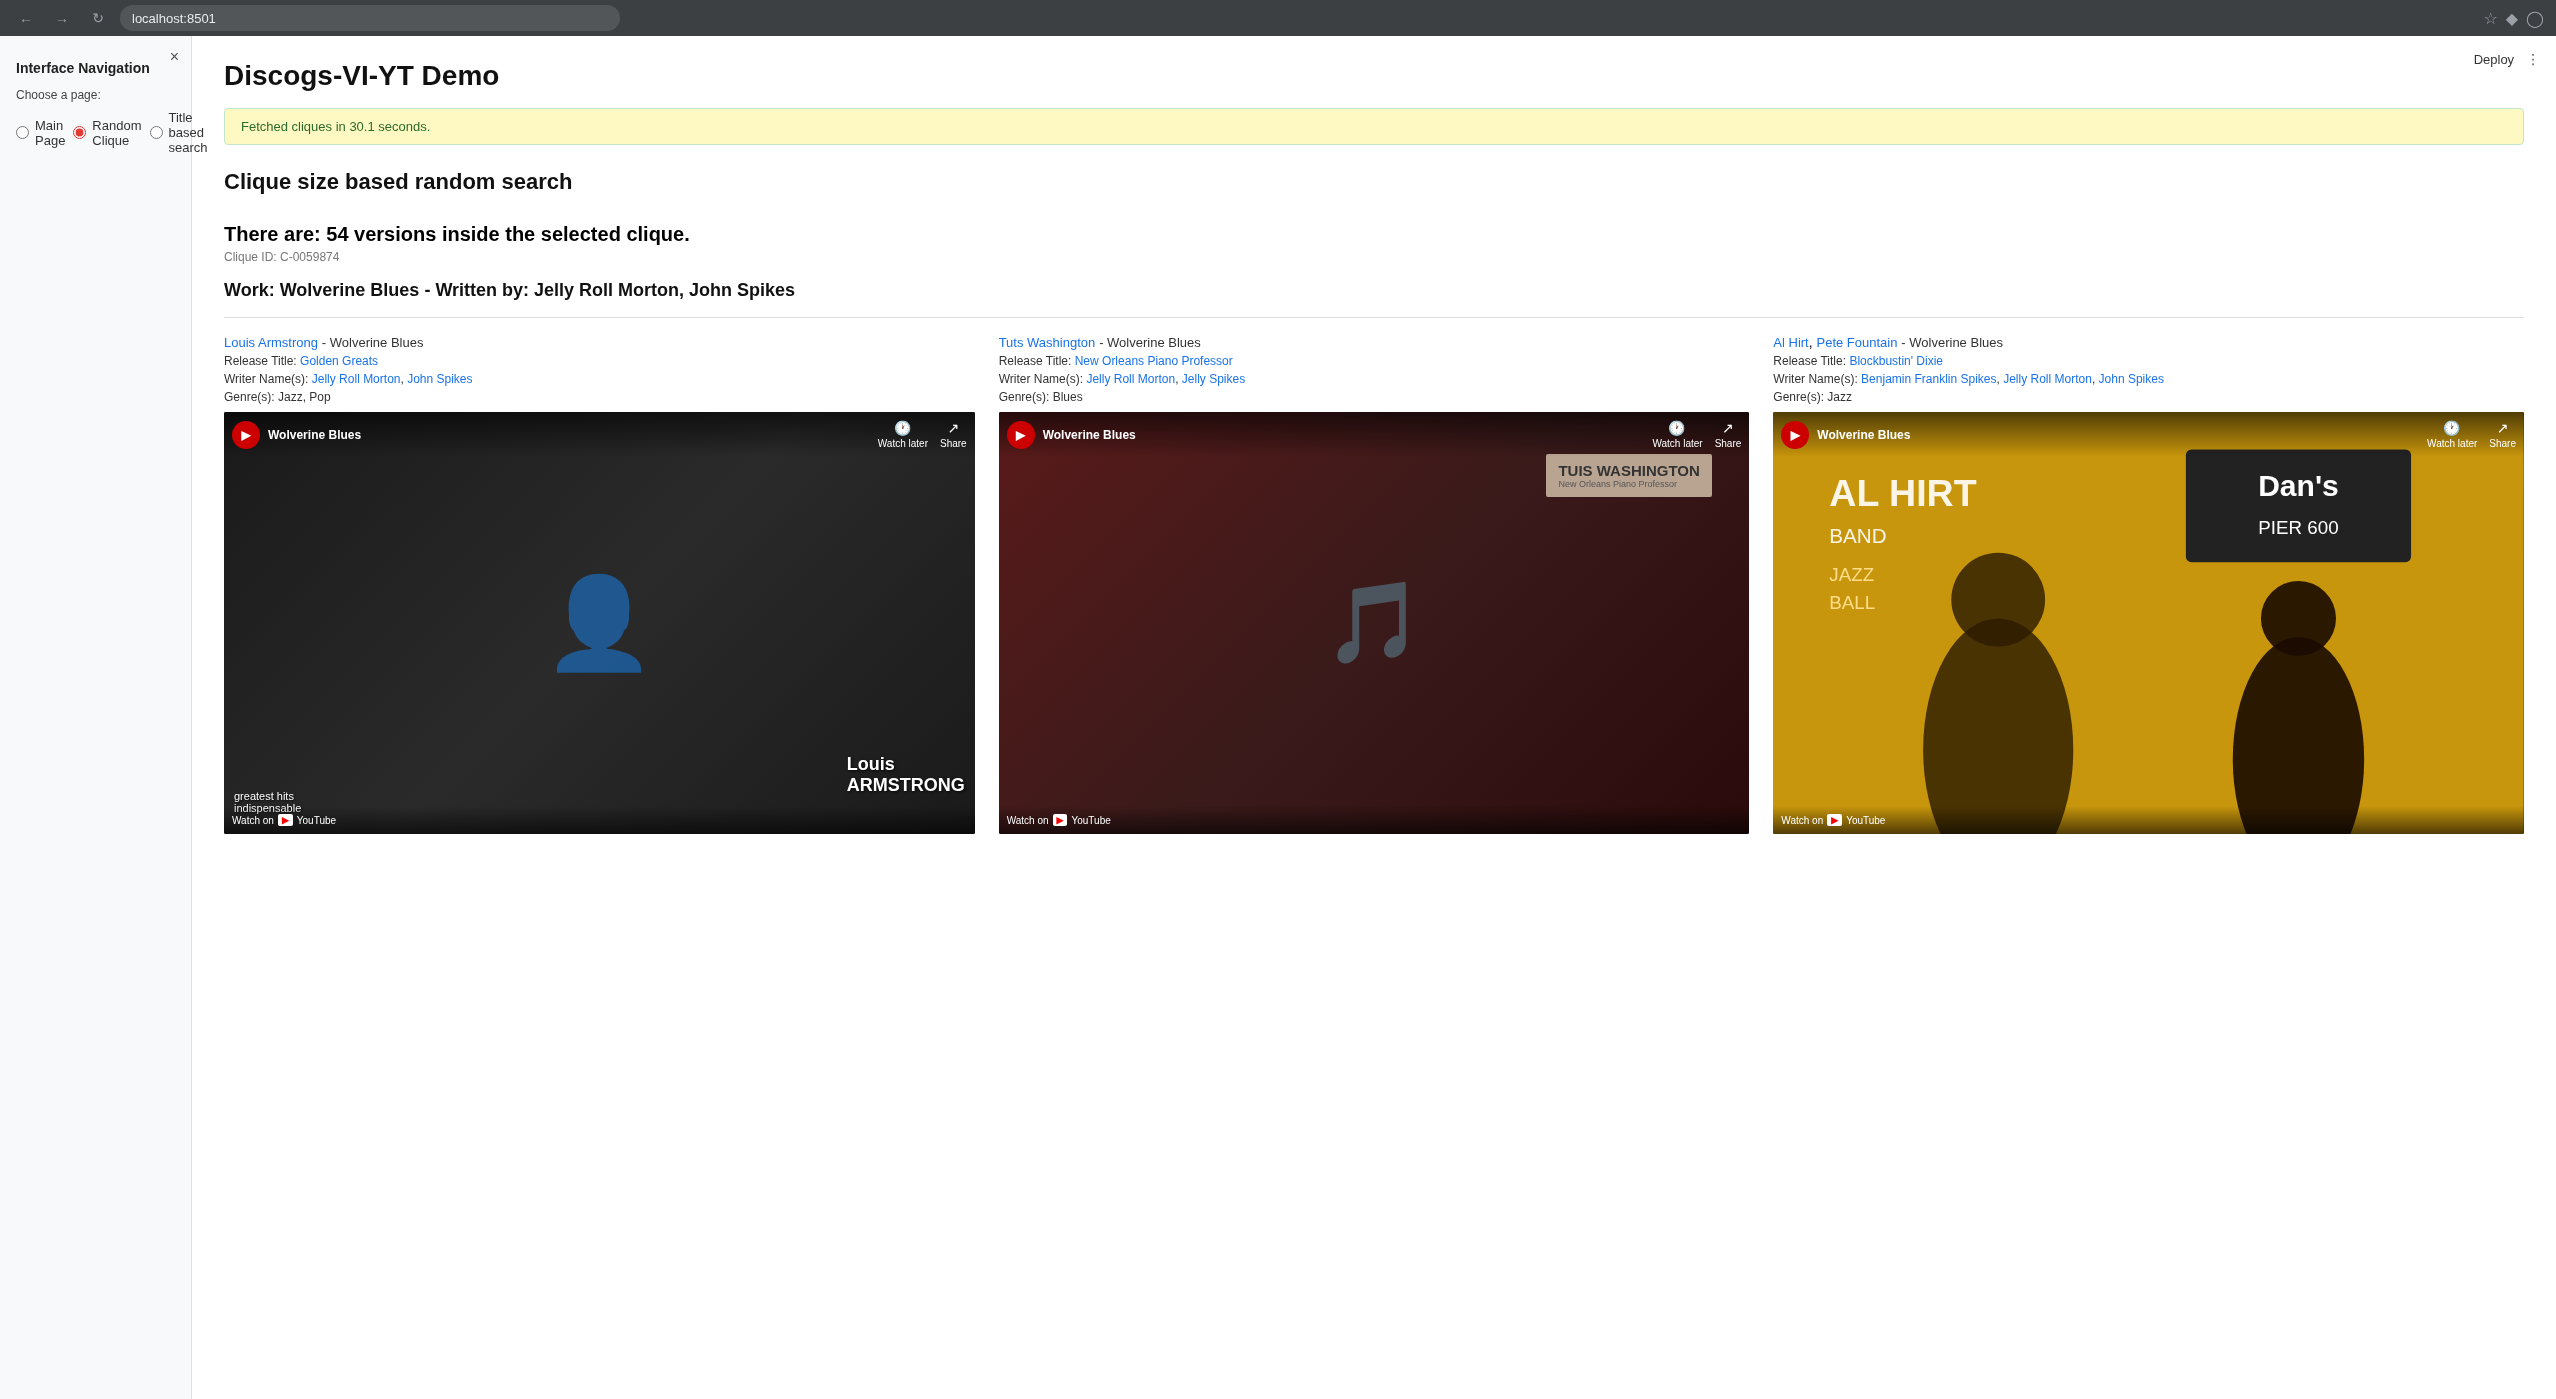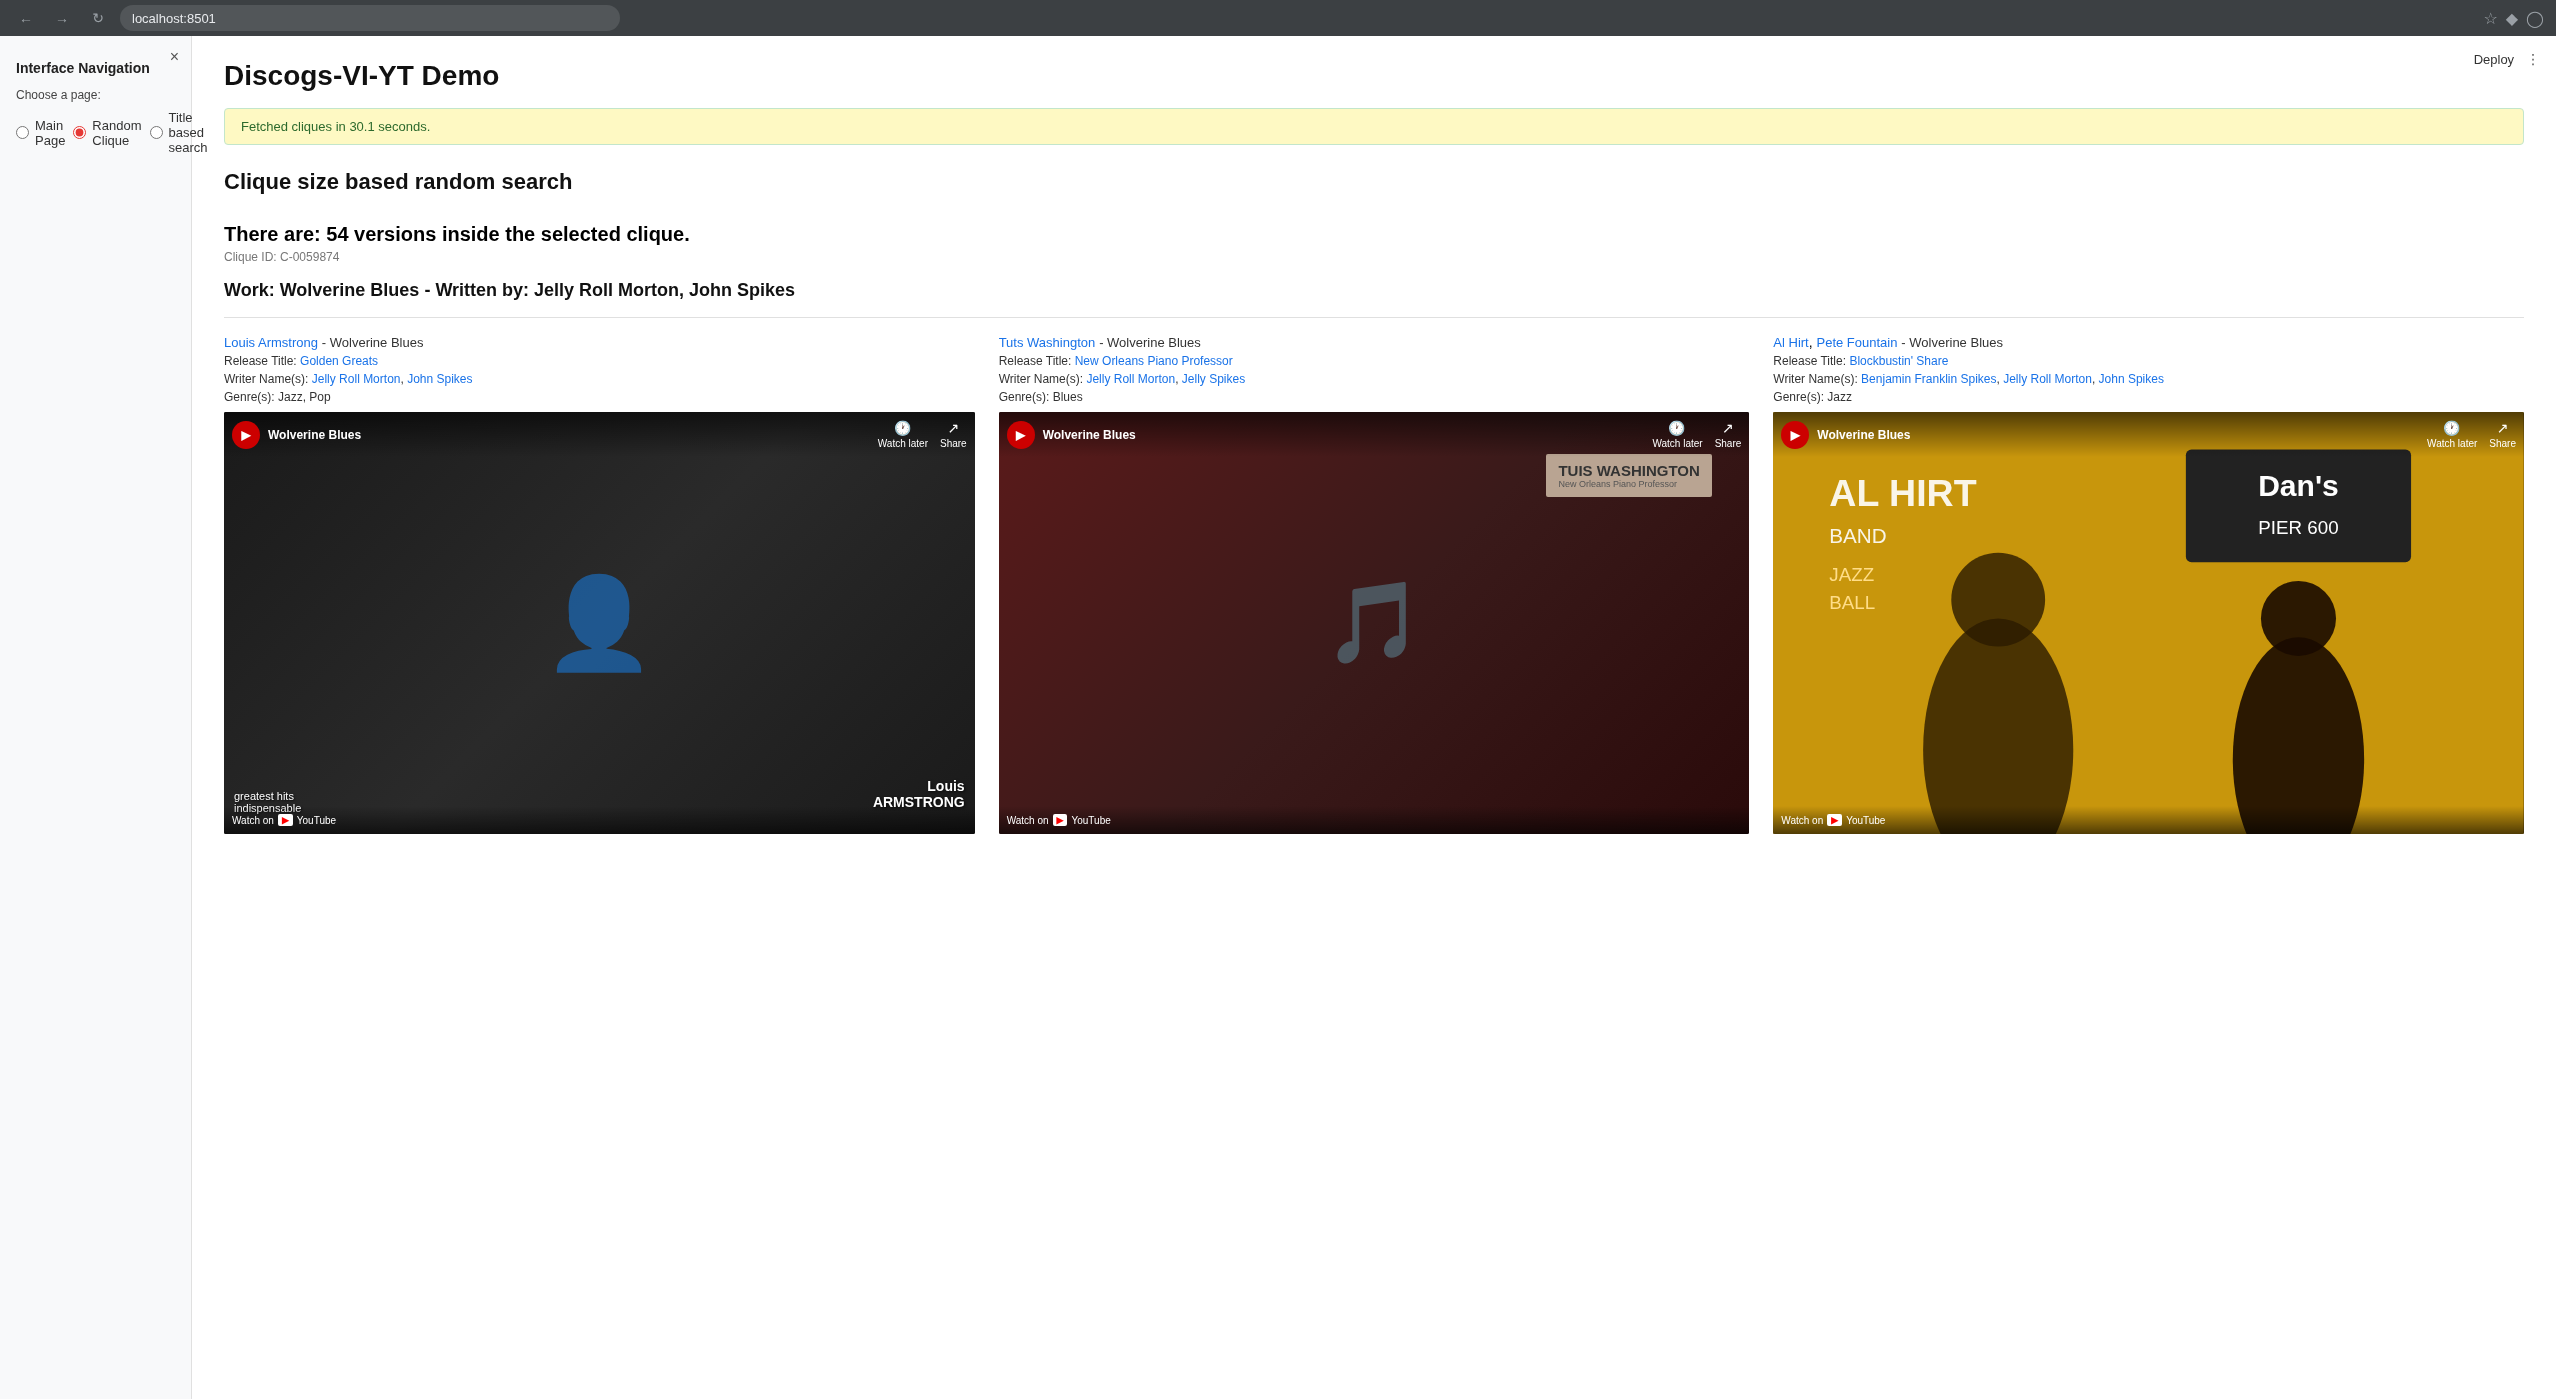--- a/index.html
+++ b/index.html
@@ -244,26 +244,25 @@
       font-weight: bold;
     }
 
     
     .video-bg-1 { background: linear-gradient(135deg, #1a1a1a 0%, #2a2a2a 50%, #1a1a1a 100%); }
     .video-bg-2 { background: linear-gradient(135deg, #5a1a1a 0%, #3a1a1a 50%, #2a0a0a 100%); }
     .video-bg-3 { background: linear-gradient(135deg, #8b6914 0%, #5a4510 50%, #3a2a05 100%); }
 
     .video-text-overlay {
       position: absolute;
-      bottom: 24px;
+      bottom: 38px;
       right: 10px;
       color: white;
-      font-size: 14px;
+      font-size: 18px;
       font-weight: bold;
-      text-align: right;
       text-shadow: 1px 1px 3px rgba(0,0,0,0.8);
     }
     .video-text-overlay2 {
       position: absolute;
       bottom: 20px;
       left: 10px;
       color: white;
       font-size: 11px;
       text-shadow: 1px 1px 2px rgba(0,0,0,0.8);
     }
@@ -428,21 +427,21 @@
         </div>
       </div>
 
       <div class="card">
         <div class="card-artist">
           <a href="#">Al Hirt</a>,
           <a href="#">Pete Fountain</a>
           <span class="card-artist-text"> - Wolverine Blues</span>
         </div>
         <div class="card-field">
-          Release Title: <a href="#">Blockbustin' Share</a>
+          Release Title: <a href="#">Blockbustin' Dixie</a>
         </div>
         <div class="card-field">
           Writer Name(s): <a href="#">Benjamin Franklin Spikes</a>, <a href="#">Jelly Roll Morton</a>, <a href="#">John Spikes</a>
         </div>
         <div class="card-field">Genre(s): Jazz</div>
 
         <div class="video-thumb">
           <div class="video-thumb-inner video-bg-3">
 
             <div style="position:absolute;top:0;left:0;right:0;bottom:0;">

